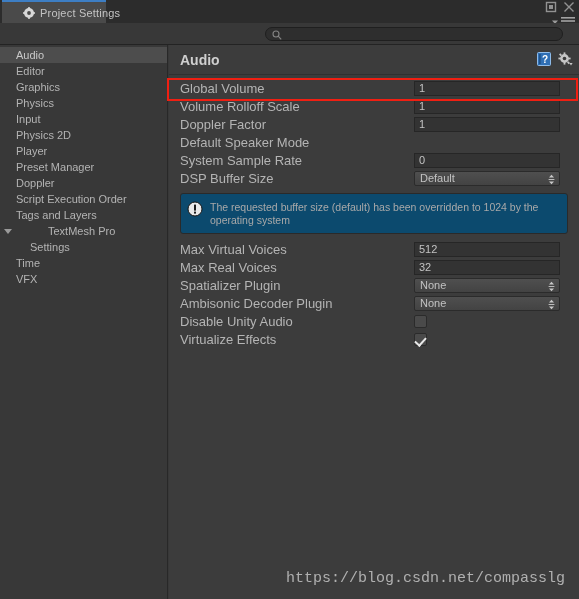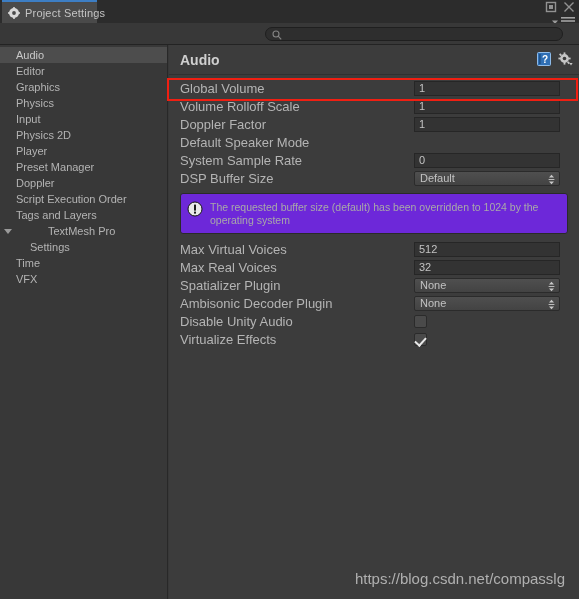--- a/index.html
+++ b/index.html
@@ -17,25 +17,25 @@
   }
 
   
   .tabbar {
     position: absolute; left: 0; top: 0;
     width: 579px; height: 23px;
     background: #2c2c2c;
   }
   .tab {
     position: absolute; left: 2px; top: 0;
-    width: 95px; height: 23px;
+    width: 104px; height: 23px;
     background: #4a4a4a;
     border-top: 2px solid #3d7ec4;
     display: flex; align-items: center;
-    padding-left: 6px;
+    padding-left: 21px;
   }
   .tab-gear {
     width: 12px; height: 12px;
     margin-right: 5px;
     position: relative;
     flex: none;
   }
   .tab-gear svg { display: block; }
   .tab-label {
     font-size: 11px;
@@ -201,21 +201,21 @@
     border: solid #e8e8e8;
     border-width: 0 2.5px 2.5px 0;
     transform: rotate(42deg);
   }
 
   
   .infobox {
     margin: 6px 8px 6px 11px;
     width: 388px;
     min-height: 38px;
-    background: #6d28d9;
+    background: #0c4a6e;
     border: 1px solid #2a2a2a;
     border-radius: 3px;
     display: flex; align-items: flex-start;
     padding: 6px 8px 6px 6px;
   }
   .info-icon {
     width: 16px; height: 16px; flex: none;
     margin-right: 7px; margin-top: 1px;
   }
   .info-icon svg { display: block; }
@@ -235,21 +235,21 @@
     pointer-events: none;
     z-index: 20;
   }
 
   
   .watermark {
     position: absolute;
     right: 14px; bottom: 12px;
     font-size: 15px;
     color: #b0b0b0;
-    font-family: Liberation Sans, sans-serif;
+    font-family: Liberation Mono, monospace;
     white-space: nowrap;
   }
 </style>
 </head>
 <body>
 
 <div id="app">
 
   <div class="tabbar">
     <div class="tab">

